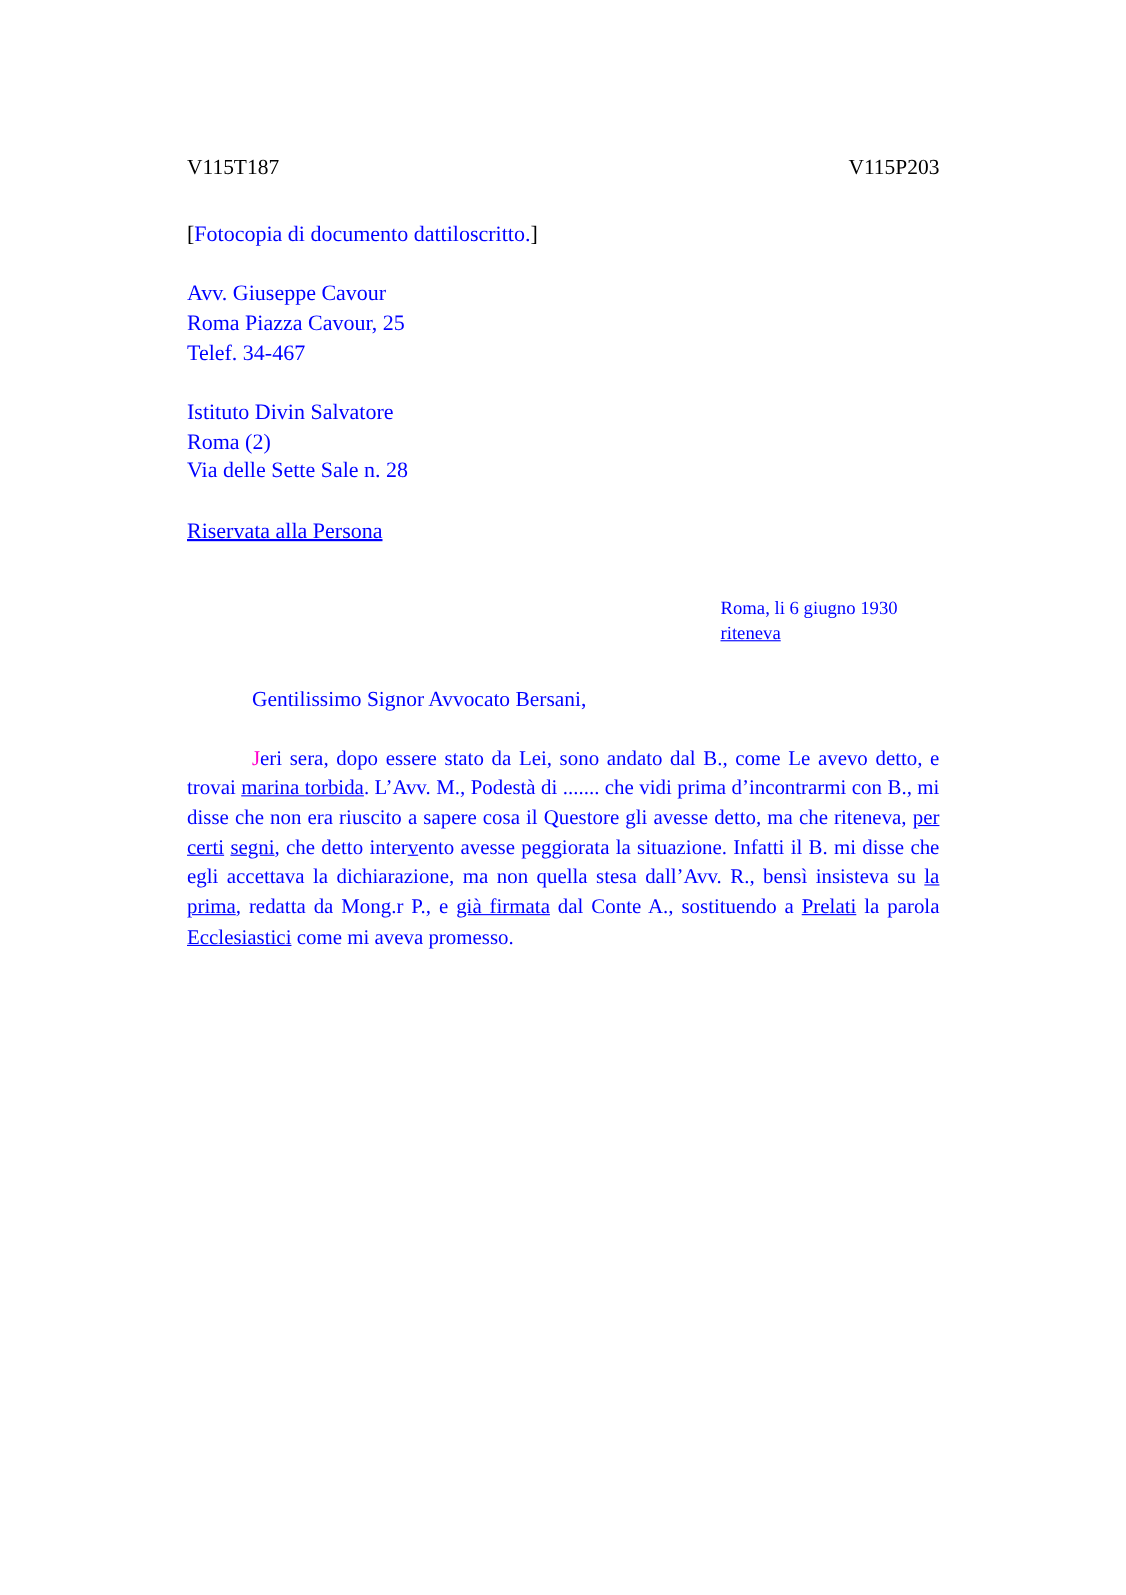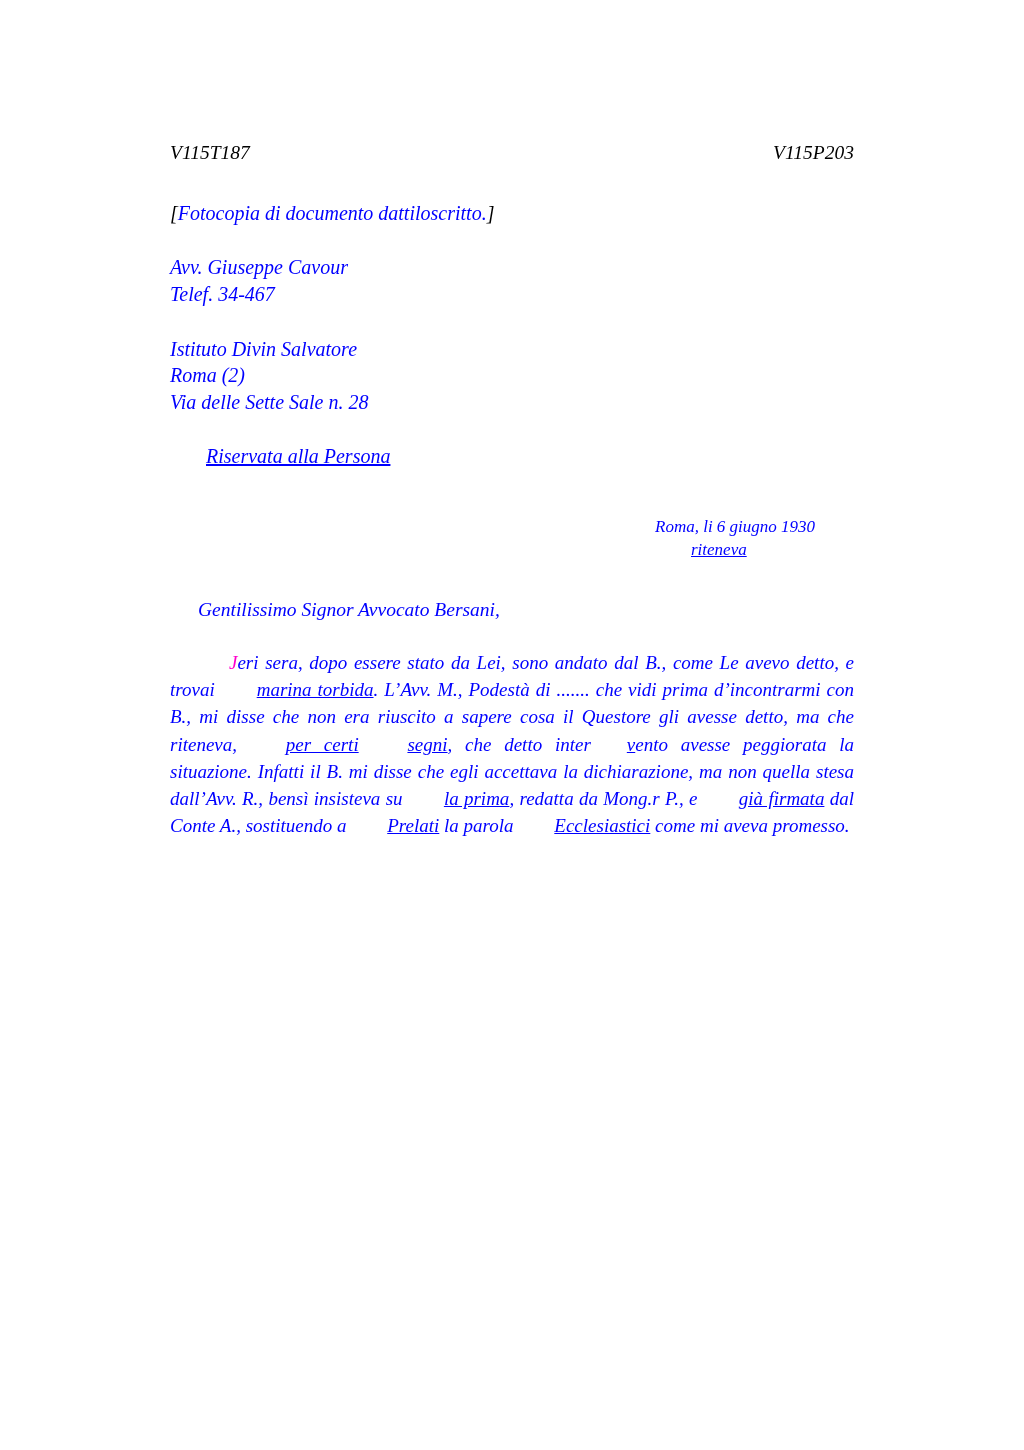--- a/index.html
+++ b/index.html
@@ -15,21 +15,20 @@
     position: relative;
     overflow: hidden;
   }
   .page {
     position: absolute;
     left: 0; top: 0;
     width: 1024px;
     height: 1450px;
     box-sizing: border-box;
     padding: 140px 170px 0 170px;
-    font-style: italic;
   }
   .header-row {
     display: flex;
     justify-content: flex-start;
     color: #000000;
     font-size: 19.5px;
     line-height: 1.32;
   }
   .header-left {
     width: 100%;
@@ -39,30 +38,30 @@
     white-space: nowrap;
     margin-left: 45px;
   }
   .block {
     font-size: 20px;
     line-height: 1.33;
     margin-top: 28px;
   }
   .bracket-note { color: #0000ff; }
   .bracket-note .brk { color: #000000; }
-  .underline { text-decoration: underline; margin-left: 36px; }
+  .underline { text-decoration: underline; }
   .date-block {
     margin-top: 46px;
     margin-left: 485px;
     font-size: 17px;
     line-height: 1.33;
   }
   .salutation {
     margin-top: 38px;
-    margin-left: 28px;
+    margin-left: 59px;
     font-size: 19.5px;
   }
   .body-par {
     margin-top: 28px;
     font-size: 19px;
     line-height: 1.43;
     text-align: justify;
     text-justify: inter-word;
   }
   .indent {
@@ -80,20 +79,21 @@
     <div class="header-left">V115T187</div>
     <div class="header-right">V115P203</div>
   </div>
 
   <div class="block bracket-note" style="margin-top:34px;">
     <span class="brk">[</span><span>Fotocopia di documento dattiloscritto.</span><span class="brk">]</span>
   </div>
 
   <div class="block">
     <div>Avv. Giuseppe Cavour</div>
+    <div>Roma Piazza Cavour, 25</div>
     <div>Telef. 34-467</div>
   </div>
 
   <div class="block">
     <div>Istituto Divin Salvatore</div>
     <div>Roma (2)</div>
     <div>Via delle Sette Sale n. 28</div>
   </div>
 
   <div class="block">

